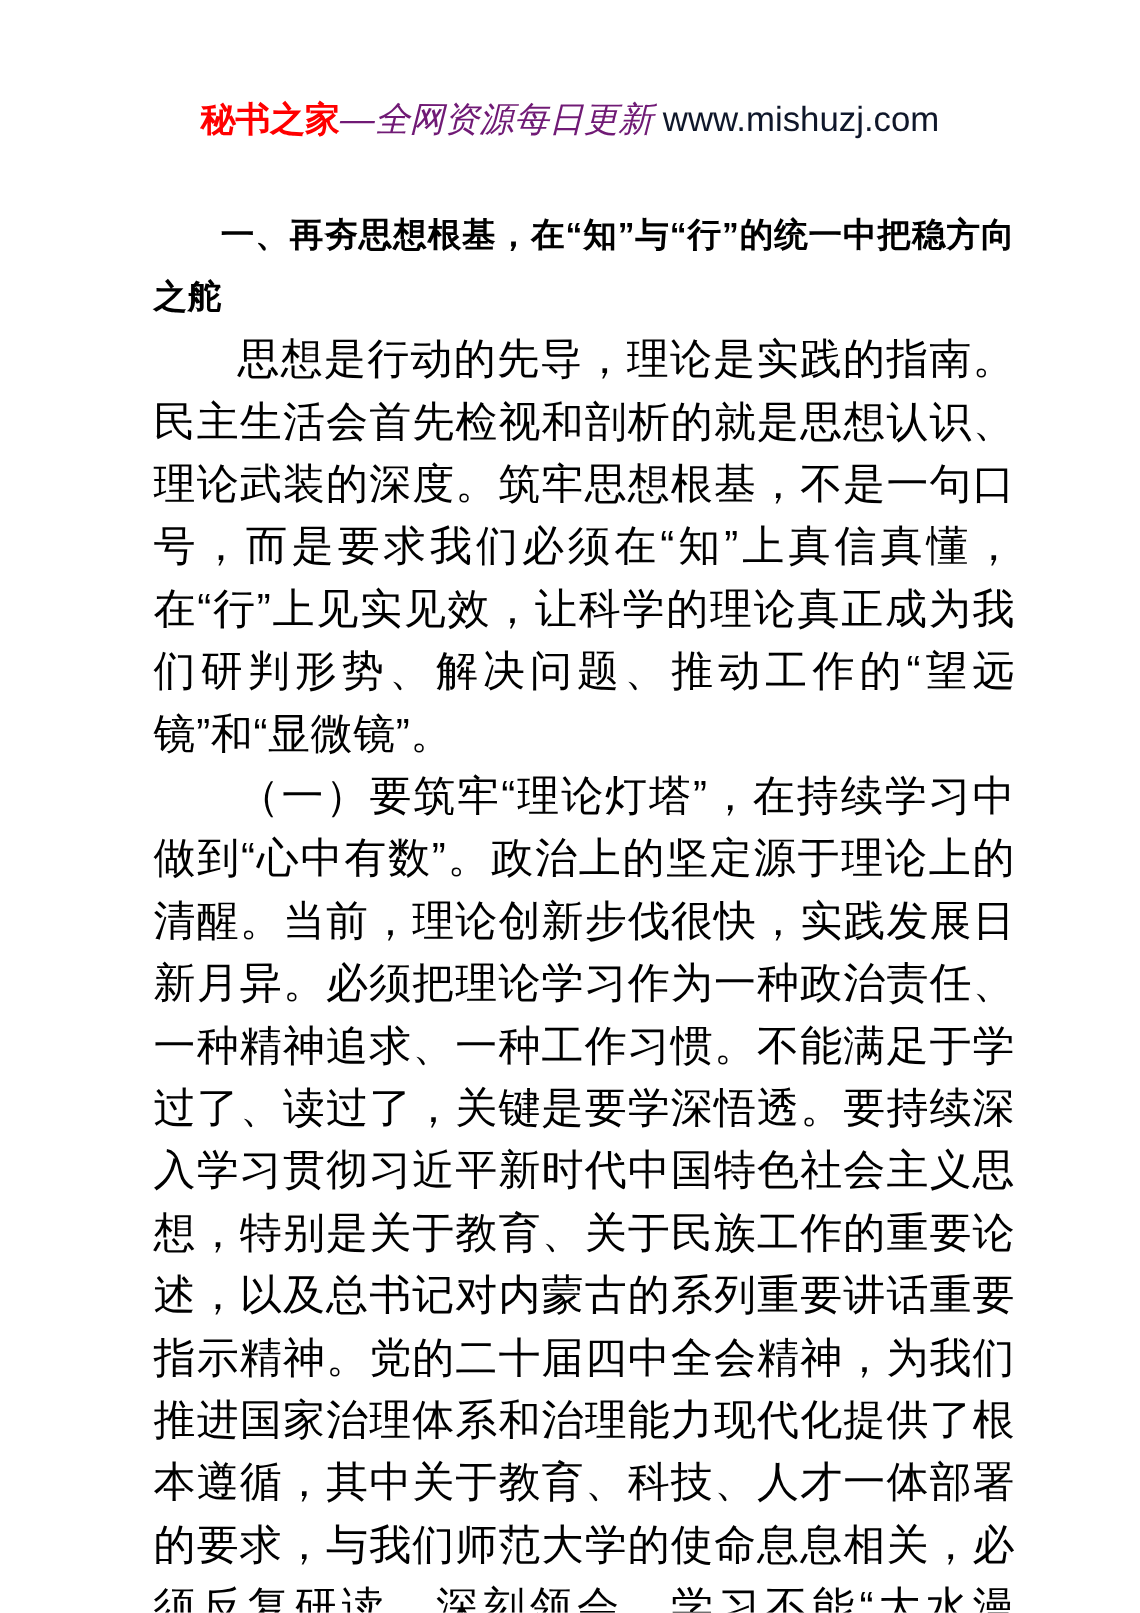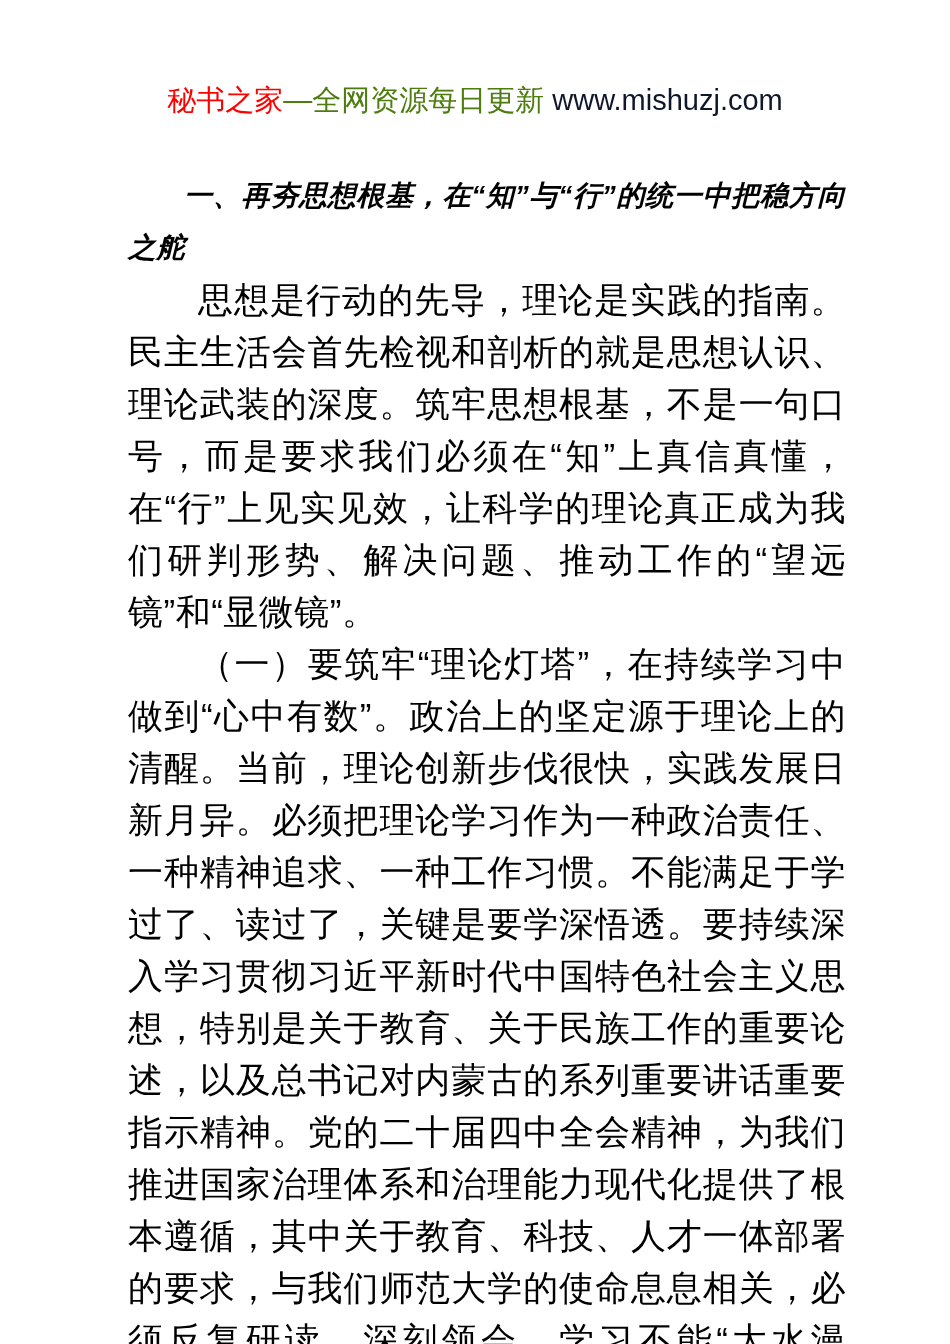--- a/index.html
+++ b/index.html
@@ -18,43 +18,43 @@
   }
   .site-header {
     padding-top: 82px;
     text-align: center;
     font-size: 29px;
     line-height: 36px;
     white-space: nowrap;
   }
   .site-header .brand {
     color: #ff0000;
-    font-weight: normal;
+    font-weight: bold;
   }
   .site-header .sep {
-    color: #4d7c0f;
+    color: #701a75;
+    font-style: italic;
   }
   .site-header .url {
     color: #0f172a;
     text-decoration: none;
   }
   .doc-body {
     margin-top: 52px;
     padding-left: 128px;
     padding-right: 104px;
   }
   .doc-heading {
     font-size: 28px;
     font-weight: bold;
     line-height: 52px;
     text-align: justify;
     text-indent: 2em;
     margin: 0;
     letter-spacing: 0.5px;
-    font-style: italic;
   }
   .doc-paragraph {
     font-size: 35px;
     font-weight: normal;
     line-height: 52px;
     text-align: justify;
     text-indent: 2em;
     margin: 0;
     letter-spacing: 0.5px;
   }

